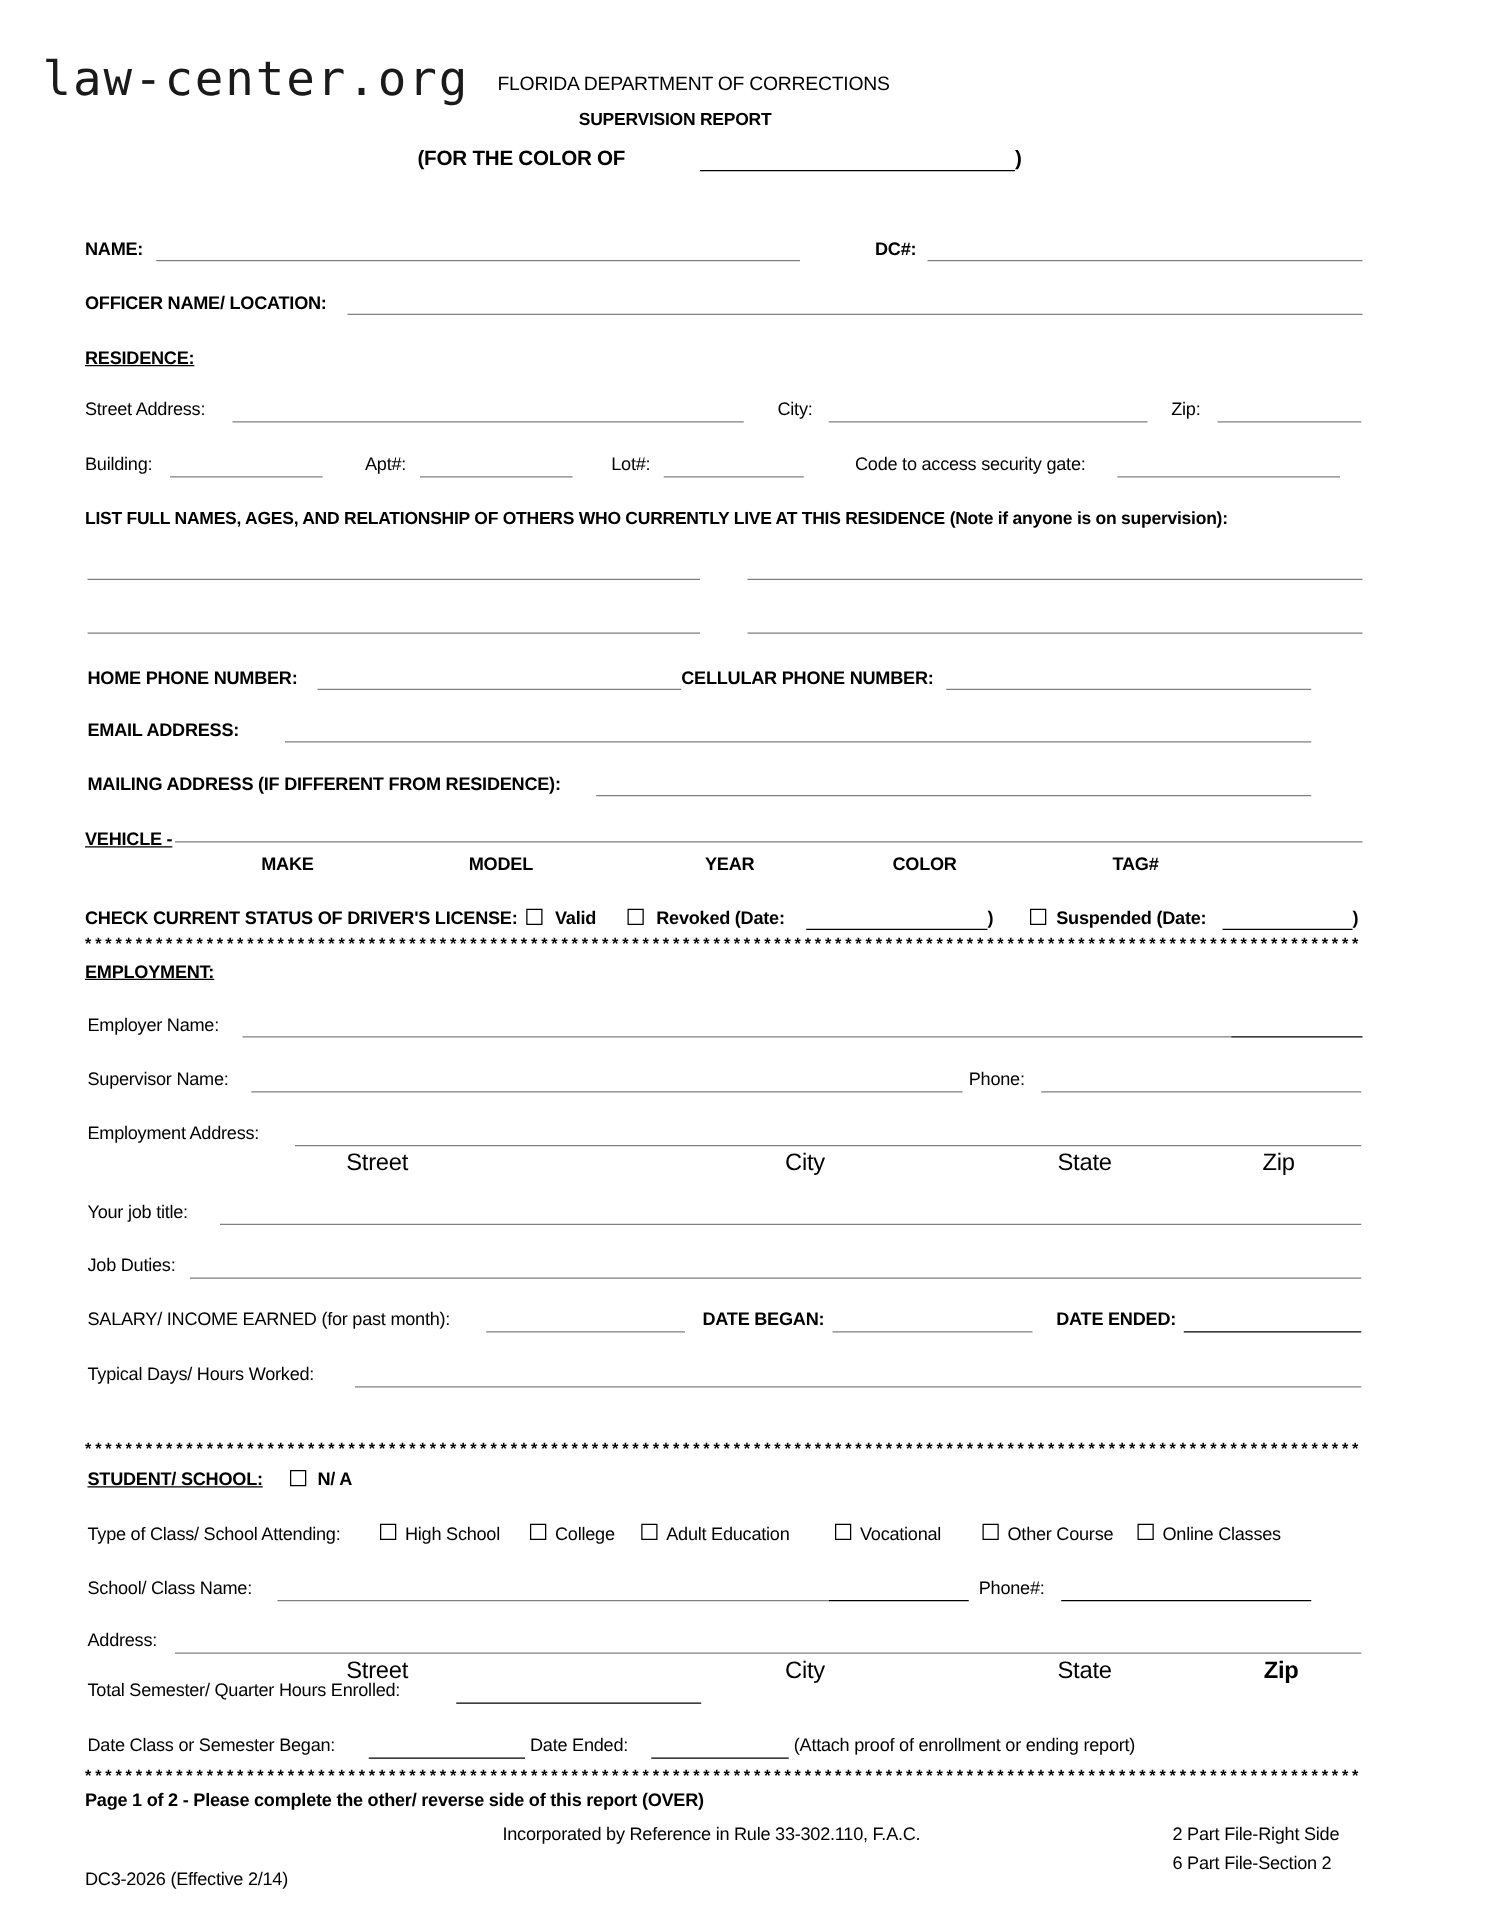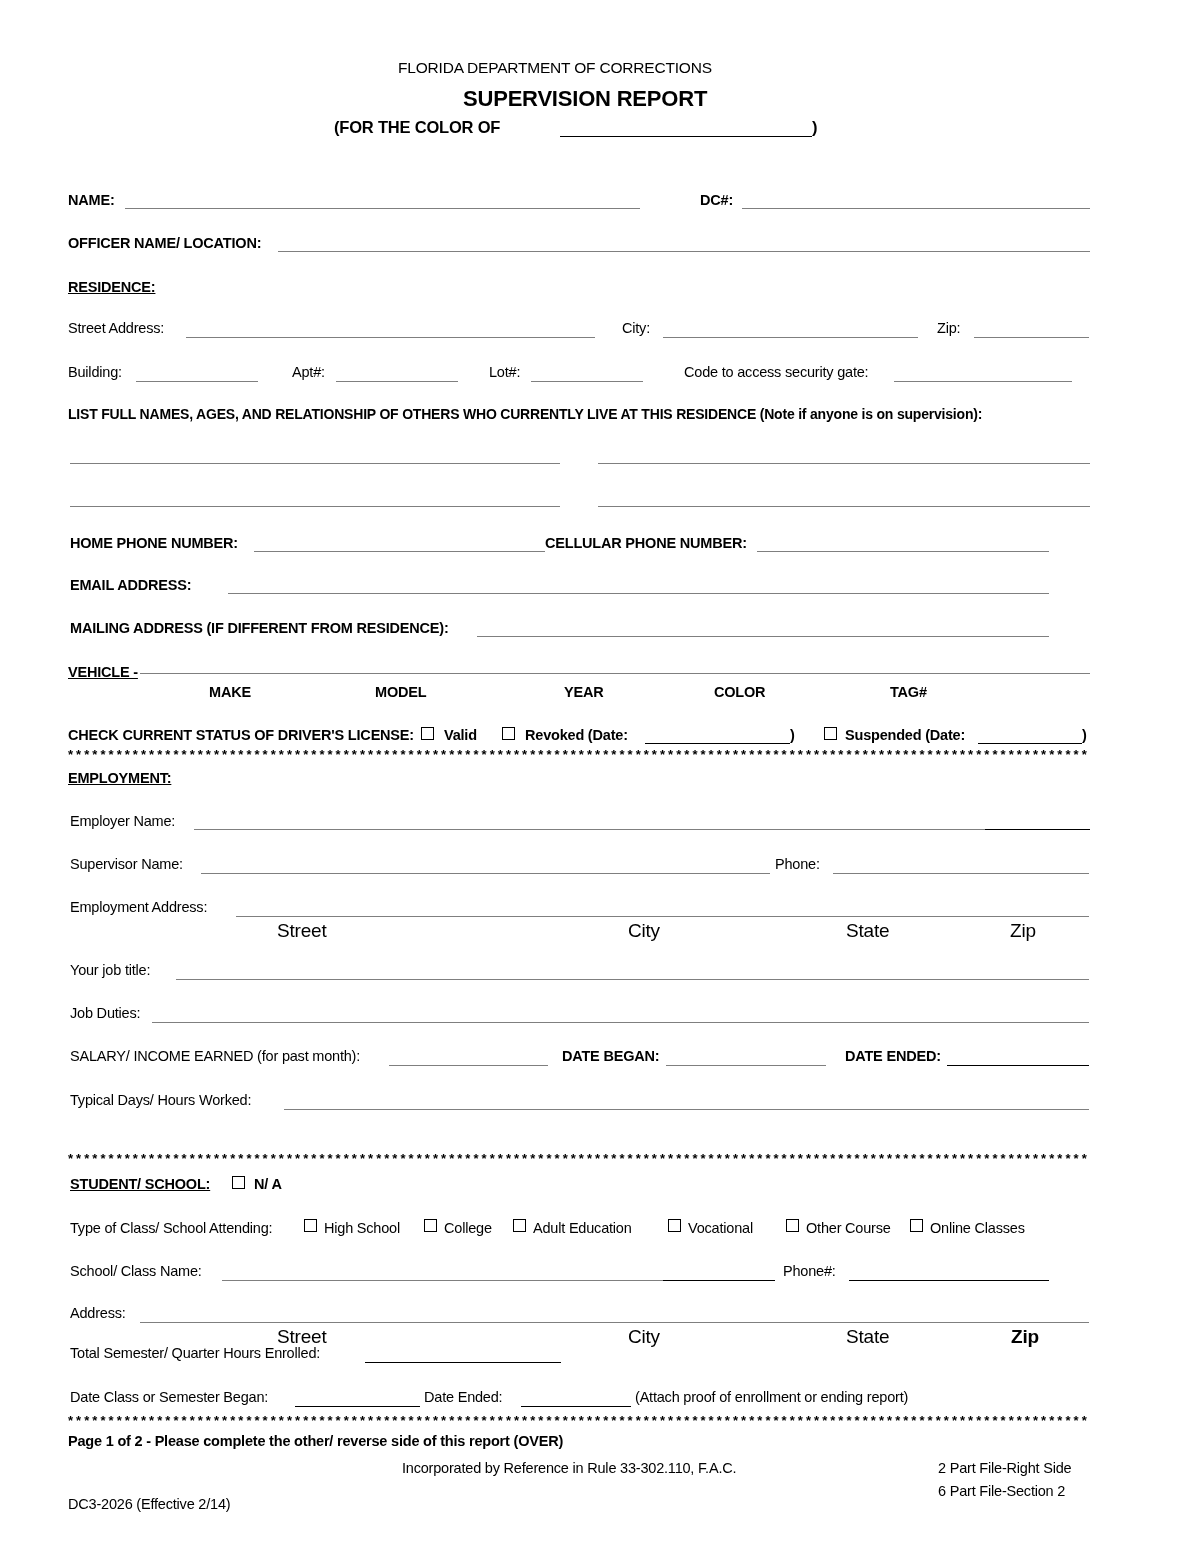--- a/index.html
+++ b/index.html
@@ -66,30 +66,31 @@
     position: absolute;
     font-family: "DejaVu Sans Mono", "Liberation Mono", monospace;
     font-size: 38px;
     letter-spacing: 1.5px;
     color: #1a1a1a;
     white-space: nowrap;
     line-height: 1;
   }
 
   .hdr-title { font-size: 15.5px; }
-  .hdr-sub   { font-size: 22px; font-weight: bold; }
+  .hdr-sub   { font-size: 14px; font-weight: bold; }
   .hdr-month { font-size: 16.5px; font-weight: bold; }
 
   .sub-label { font-size: 19px; }
 </style>
 </head>
 <body>
 
 <div class="page">
 
+  <div class="watermark" style="left:34px; top:44px;">law-center.org</div>
 
   <div class="t hdr-title" style="left:398px; top:60px;">FLORIDA DEPARTMENT OF CORRECTIONS</div>
 
   <div class="t hdr-sub" style="left:463px; top:88px;">SUPERVISION REPORT</div>
 
   <div class="t hdr-month" style="left:334px; top:119px;">(FOR THE COLOR OF</div>
   <div class="ln dark" style="left:560px; top:136px; width:252px;"></div>
   <div class="t hdr-month" style="left:812px; top:119px;">)</div>
 
   <div class="t b" style="left:68px; top:193px;">NAME:</div>

